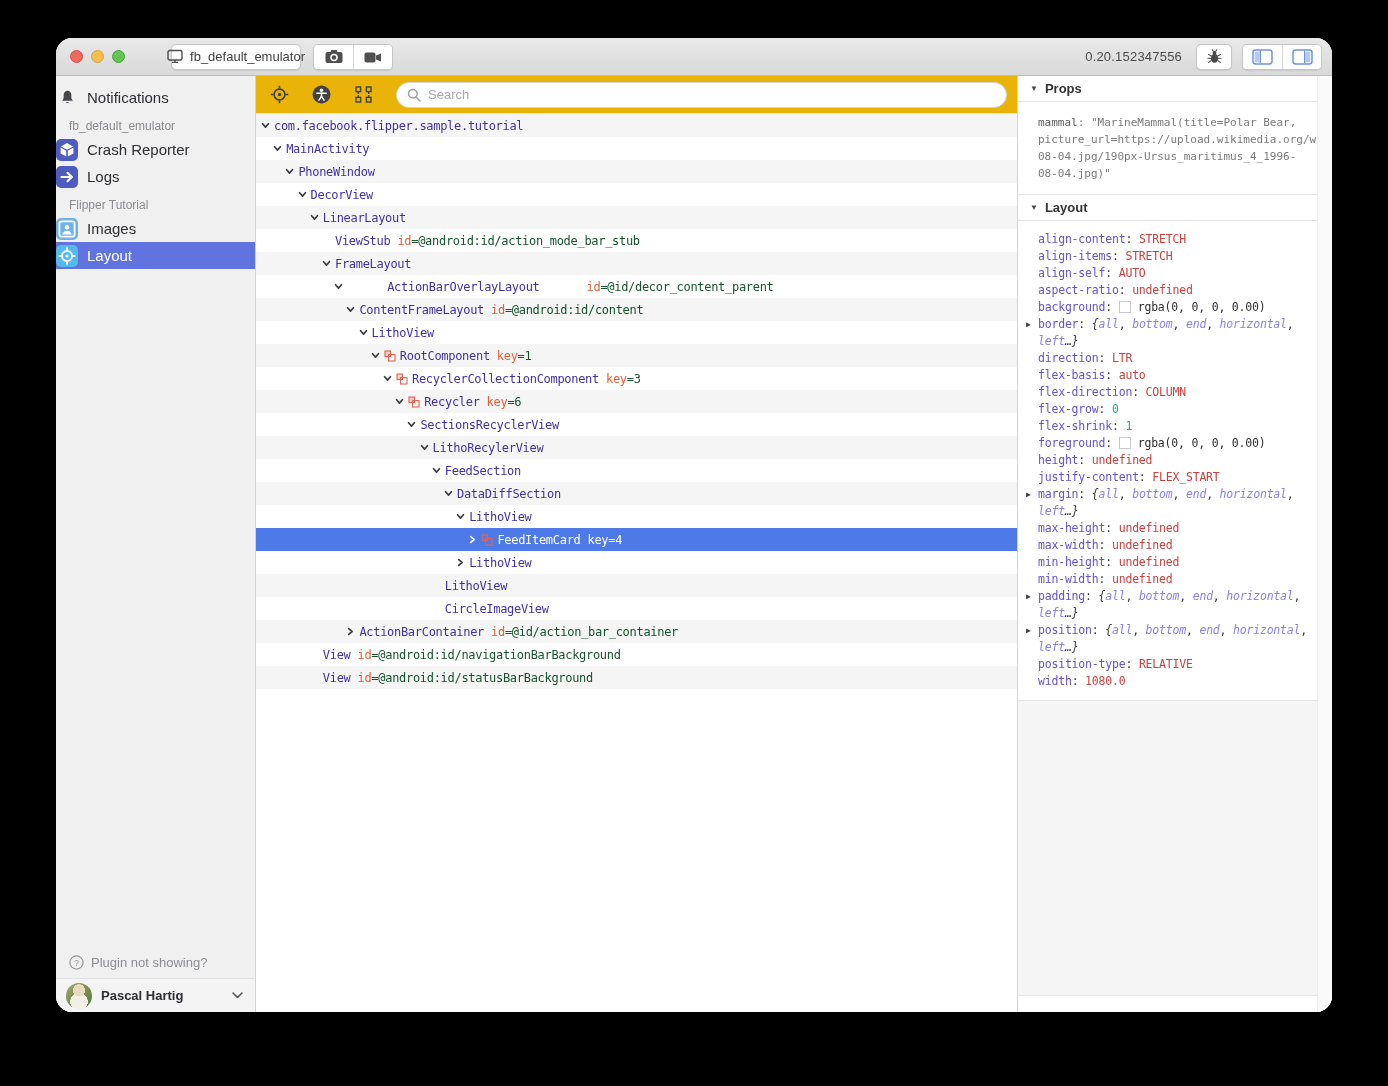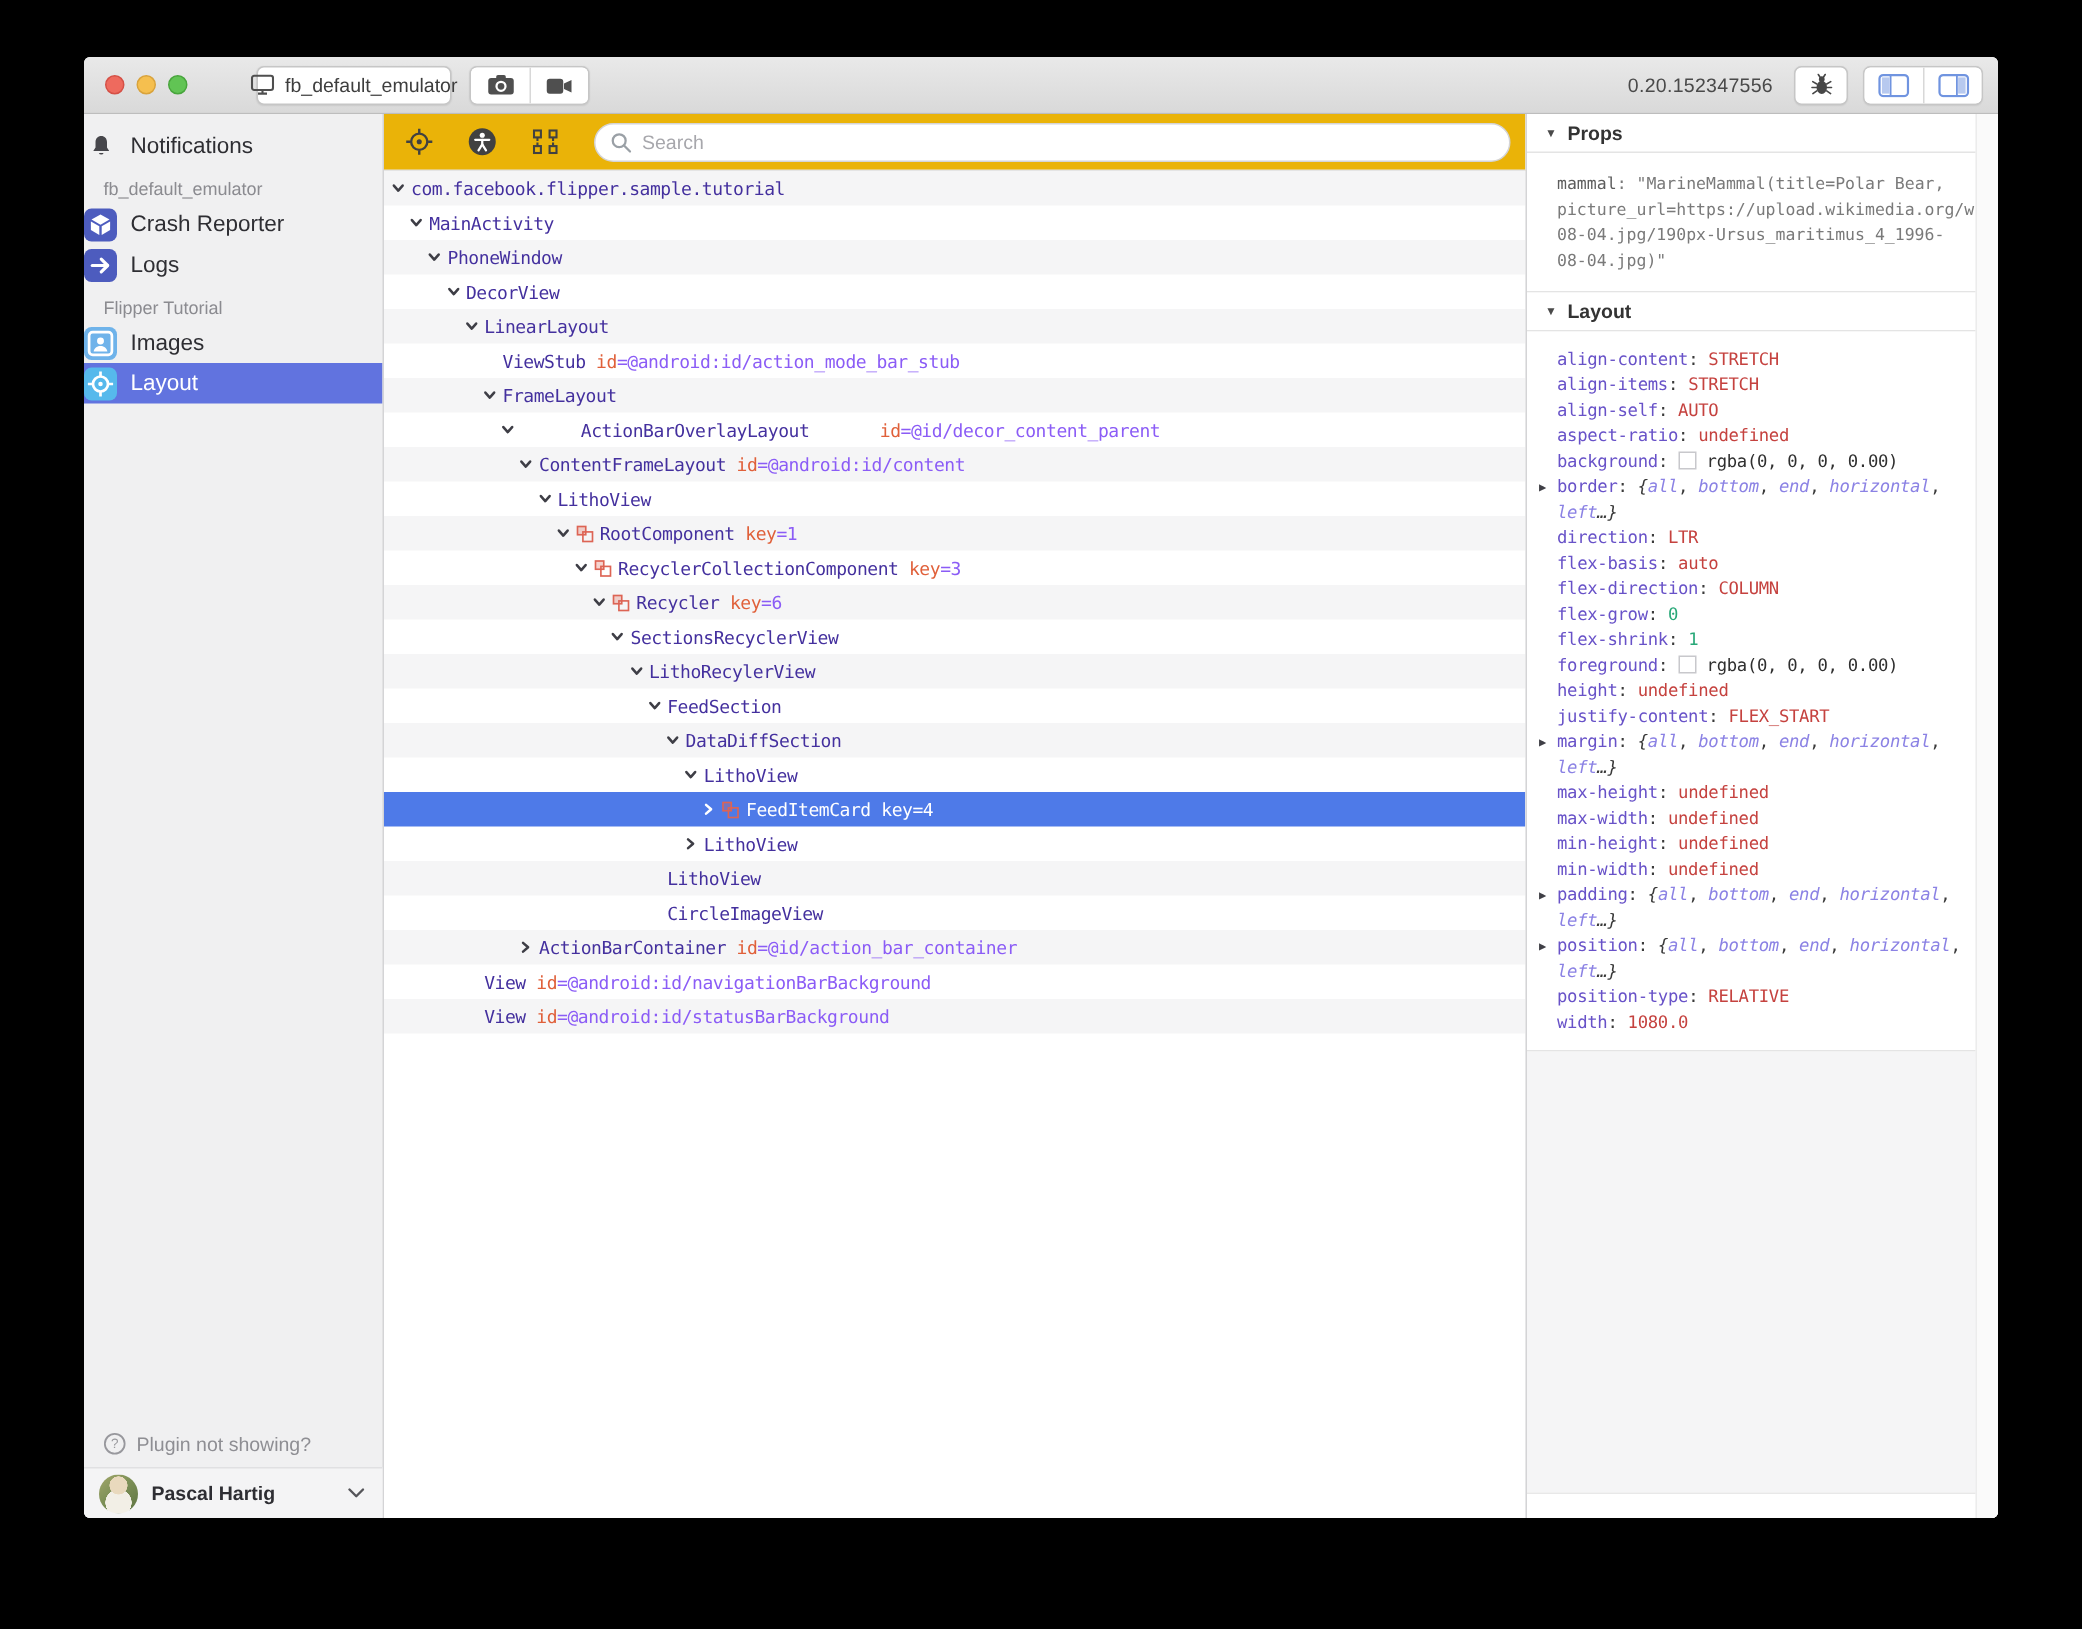--- a/index.html
+++ b/index.html
@@ -1,19 +1,19 @@
 <!DOCTYPE html>
 <html><head>
 <meta charset="utf-8">
 <style>
   * { margin:0; padding:0; box-sizing:border-box; }
   html,body { width:1388px; height:1086px; background:#000; font-family:"Liberation Sans", sans-serif; }
   .screen { position:relative; width:1388px; height:1086px; background:#000; overflow:hidden; }
   .window { position:absolute; left:56px; top:38px; width:1276px; height:974px; background:#fff;
-            border-radius:4px; overflow:hidden; box-shadow:0 22px 60px rgba(0,0,0,0.6);
+            border-radius:16px; overflow:hidden; box-shadow:0 22px 60px rgba(0,0,0,0.6);
             display:flex; flex-direction:column; }
 
   
   .titlebar { height:38px; flex:0 0 38px; background:linear-gradient(#e9e9e9,#d9d9d9);
               border-bottom:1px solid #bdbdbd; display:flex; align-items:center; padding:0 10px 0 14px; }
   .traffic { display:flex; gap:8px; }
   .tl { width:13px; height:13px; border-radius:50%; }
   .tl.red { background:#ee6a5e; border:0.5px solid #d55046; }
   .tl.yellow { background:#f5bf4f; border:0.5px solid #d9a33c; }
   .tl.green { background:#61c454; border:0.5px solid #48a53c; }
@@ -71,21 +71,21 @@
   .tree { flex:1; overflow:hidden; background:#fff; font-family:"DejaVu Sans Mono", monospace;
           font-size:12px; letter-spacing:-0.3px; }
   .tree-row { height:23px; display:flex; align-items:center; white-space:nowrap; overflow:hidden; cursor:default; }
   .tree-row.alt { background:#f5f5f6; }
   .tree-row.selected { background:#4e7ae8; }
   .chev { width:13px; flex:0 0 13px; display:inline-flex; align-items:center; color:#3e3e46; }
   .tree-row.selected .chev { color:#fff; }
   .tname { color:#44309e; }
   .tattr { margin-left:7px; }
   .ak { font-style:normal; color:#e0603a; }
-  .av { font-style:normal; color:#8b5cf6; }
+  .av { font-style:normal; color:#14532d; }
   .tree-row.selected .tname, .tree-row.selected .ak, .tree-row.selected .av { color:#fff; }
   .litho-ic { margin:0 4px 0 0; display:inline-flex; }
 
   
   .inspector { width:315px; flex:0 0 315px; border-left:1px solid #d4d4d6; background:#f5f5f6;
                display:flex; flex-direction:column; position:relative; min-height:0; }
   .sec-header { height:26px; flex:0 0 26px; background:#fff; border-bottom:1px solid #e4e4e4;
                 display:flex; align-items:center; padding-left:12px; font-size:13px; font-weight:bold; color:#333; }
   .sec-header .tri { font-size:8px; color:#4a4a4a; margin-right:7px; }
   .props-content { background:#fff; border-bottom:1px solid #e4e4e4; padding:12px 6px 12px 20px;

